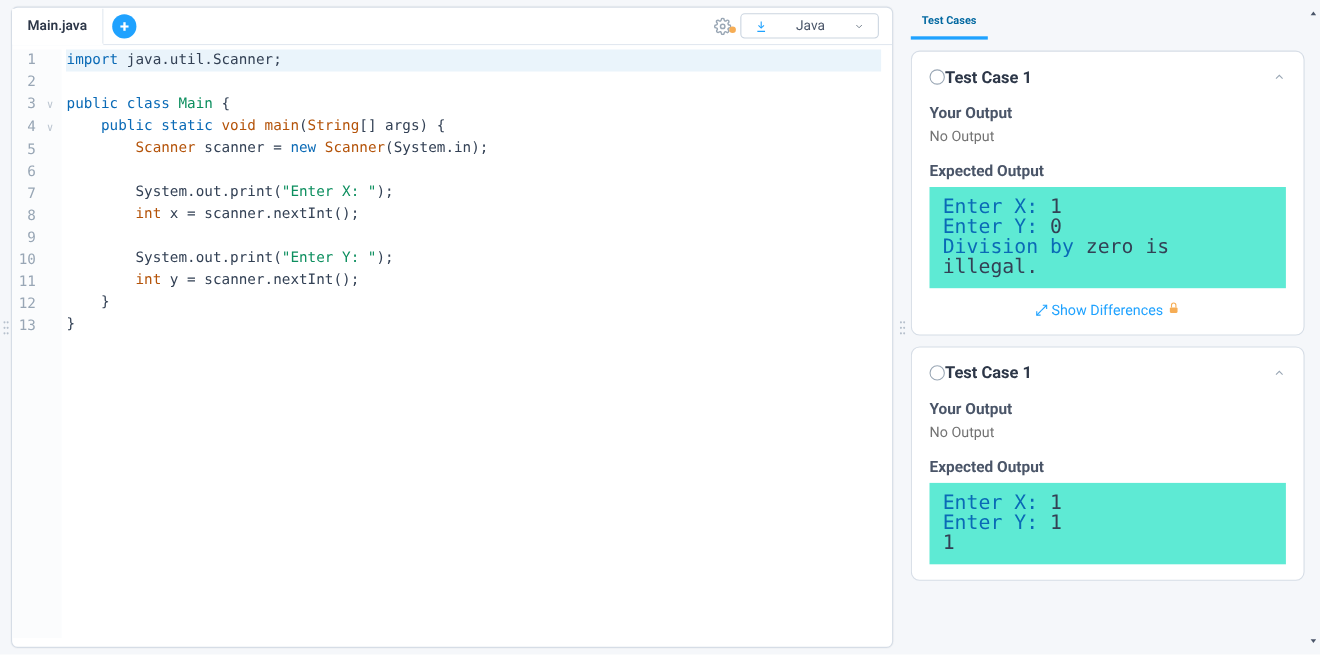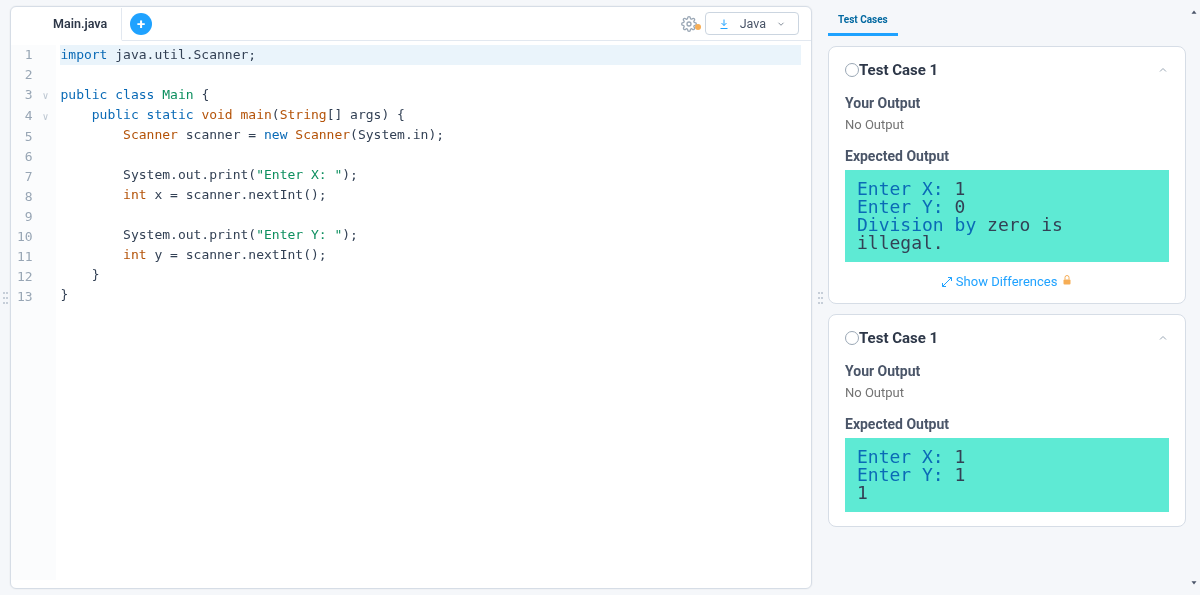--- a/index.html
+++ b/index.html
@@ -27,21 +27,20 @@
     border-radius: 6px;
     margin: 6px 0;
     display:flex; flex-direction:column;
     box-shadow: 0 0 0 1px rgba(0,0,0,0.02);
   }
   .tabbar {
     display:flex; align-items:center;
     border-bottom:1px solid #e2e8f0;
     padding: 0 8px 0 0;
     height:34px;
-    margin-left:28px;
   }
   .tab {
     padding: 8px 14px;
     font-size: 12.5px;
     color:#4a5568;
     border-right:1px solid #e2e8f0;
     cursor:pointer;
   }
   .tab.active {
     background:#fff;
@@ -53,21 +52,21 @@
   .add-tab {
     width:22px; height:22px; border-radius:50%;
     background:#1fa2ff;
     color:#fff; display:flex; align-items:center; justify-content:center;
     margin-left:8px; cursor:pointer; font-weight:bold; font-size:15px;
   }
   .tab-spacer { flex:1; }
   .gear { color:#9aa7b5; padding:0 8px; cursor:pointer; position:relative; }
   .gear-dot { position:absolute; width:6px; height:6px; background:#f6ad55; border-radius:50%; bottom:2px; right:4px;}
   .lang-select {
-    display:flex; align-items:center; gap:10px;
+    display:flex; align-items:center; gap:26px;
     padding:3px 12px; border:1px solid #cbd5e0; border-radius:4px;
     color:#4a5568; background:#fff; cursor:pointer; font-size:12.5px;
     margin-right:4px;
   }
   .lang-select .dl { color:#1fa2ff; }
 
   .code-area { flex:1; display:flex; overflow:auto; padding:4px 0 8px 0; }
   .gutter {
     background:#fbfcfd; padding: 0 8px 0 6px;
     color:#98a6b5; text-align:right;

